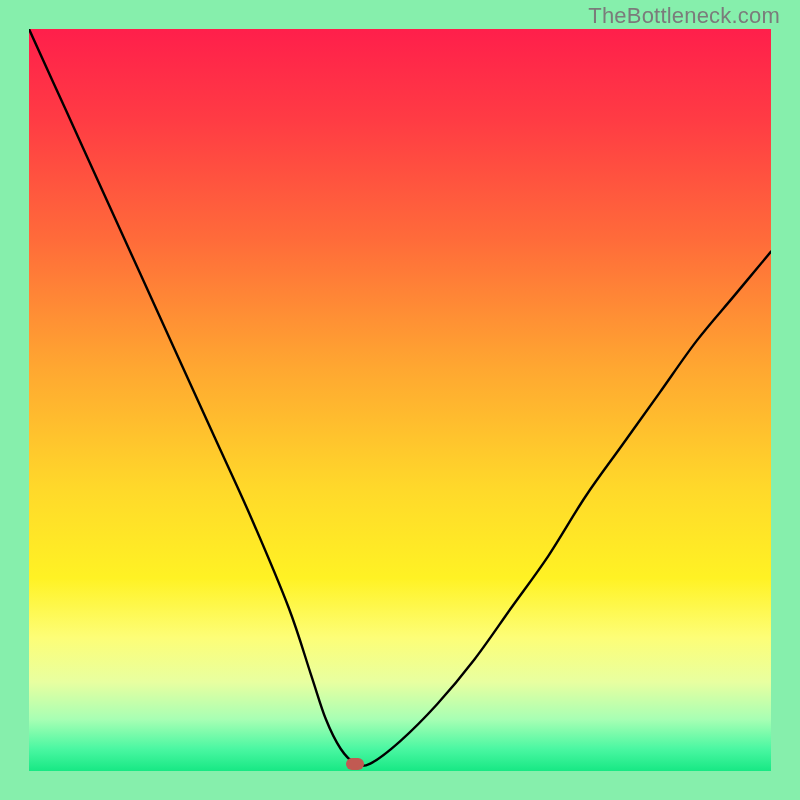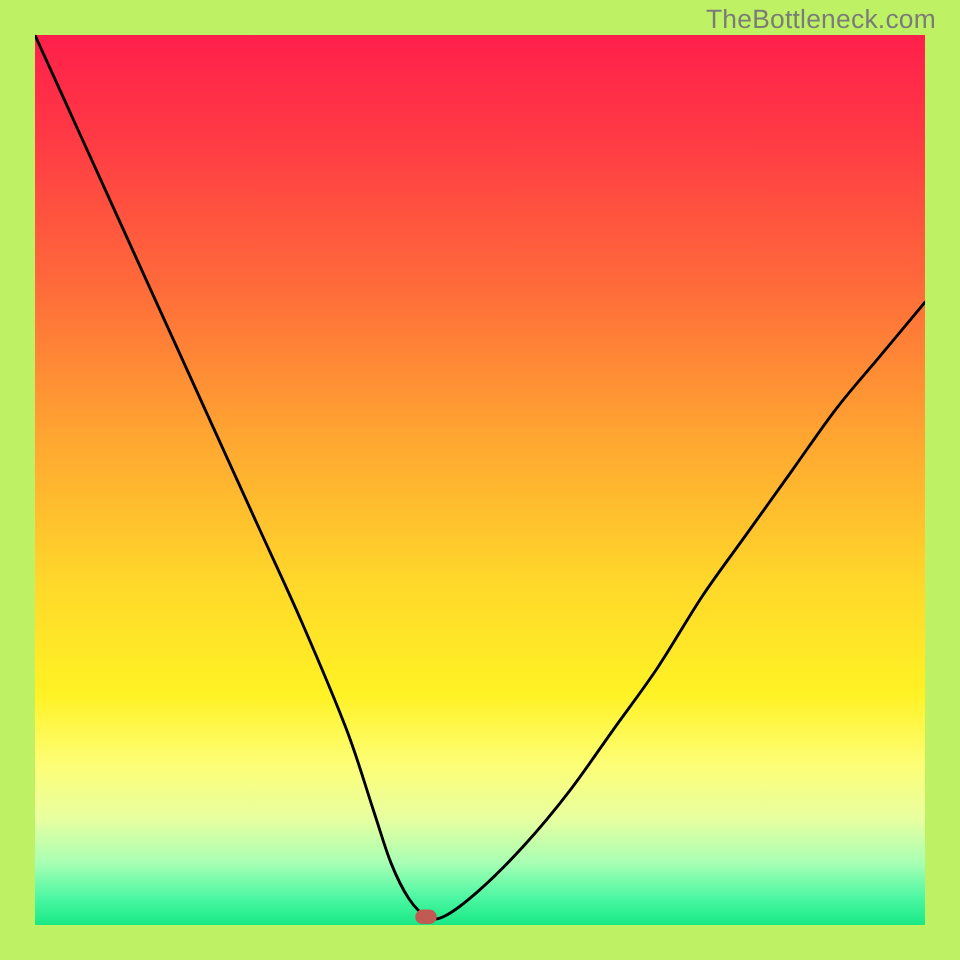--- a/index.html
+++ b/index.html
@@ -8,21 +8,21 @@
     width: 800px;
     height: 800px;
     background: #000;
     font-family: Arial, Helvetica, sans-serif;
     overflow: hidden;
   }
   .stage {
     position: relative;
     width: 800px;
     height: 800px;
-    background: #bef264;
+    background: #86efac;
     text-decoration: underline;
   }
   .plot-area {
     position: absolute;
     left: 29px;
     top: 29px;
     width: 742px;
     height: 742px;
     overflow: hidden;
   }

